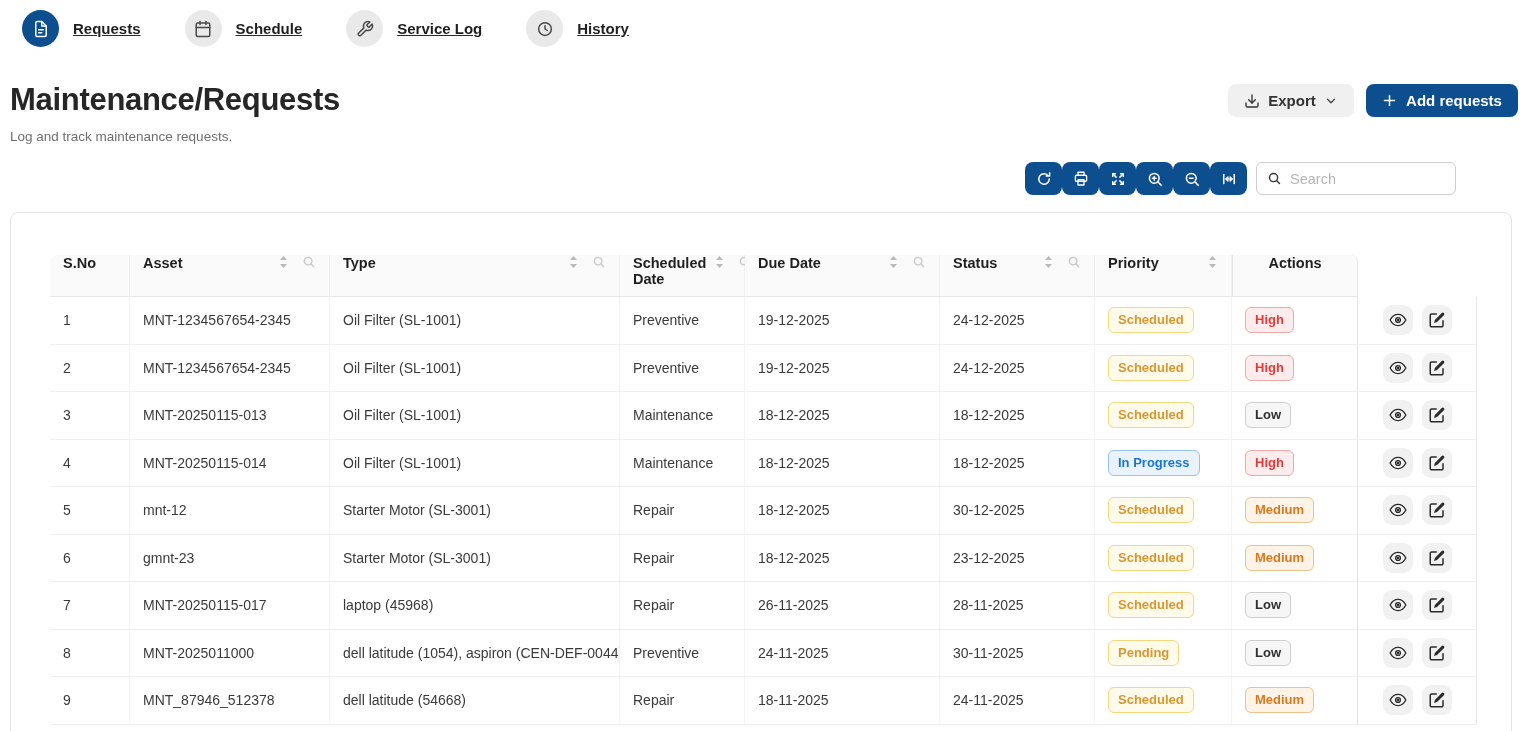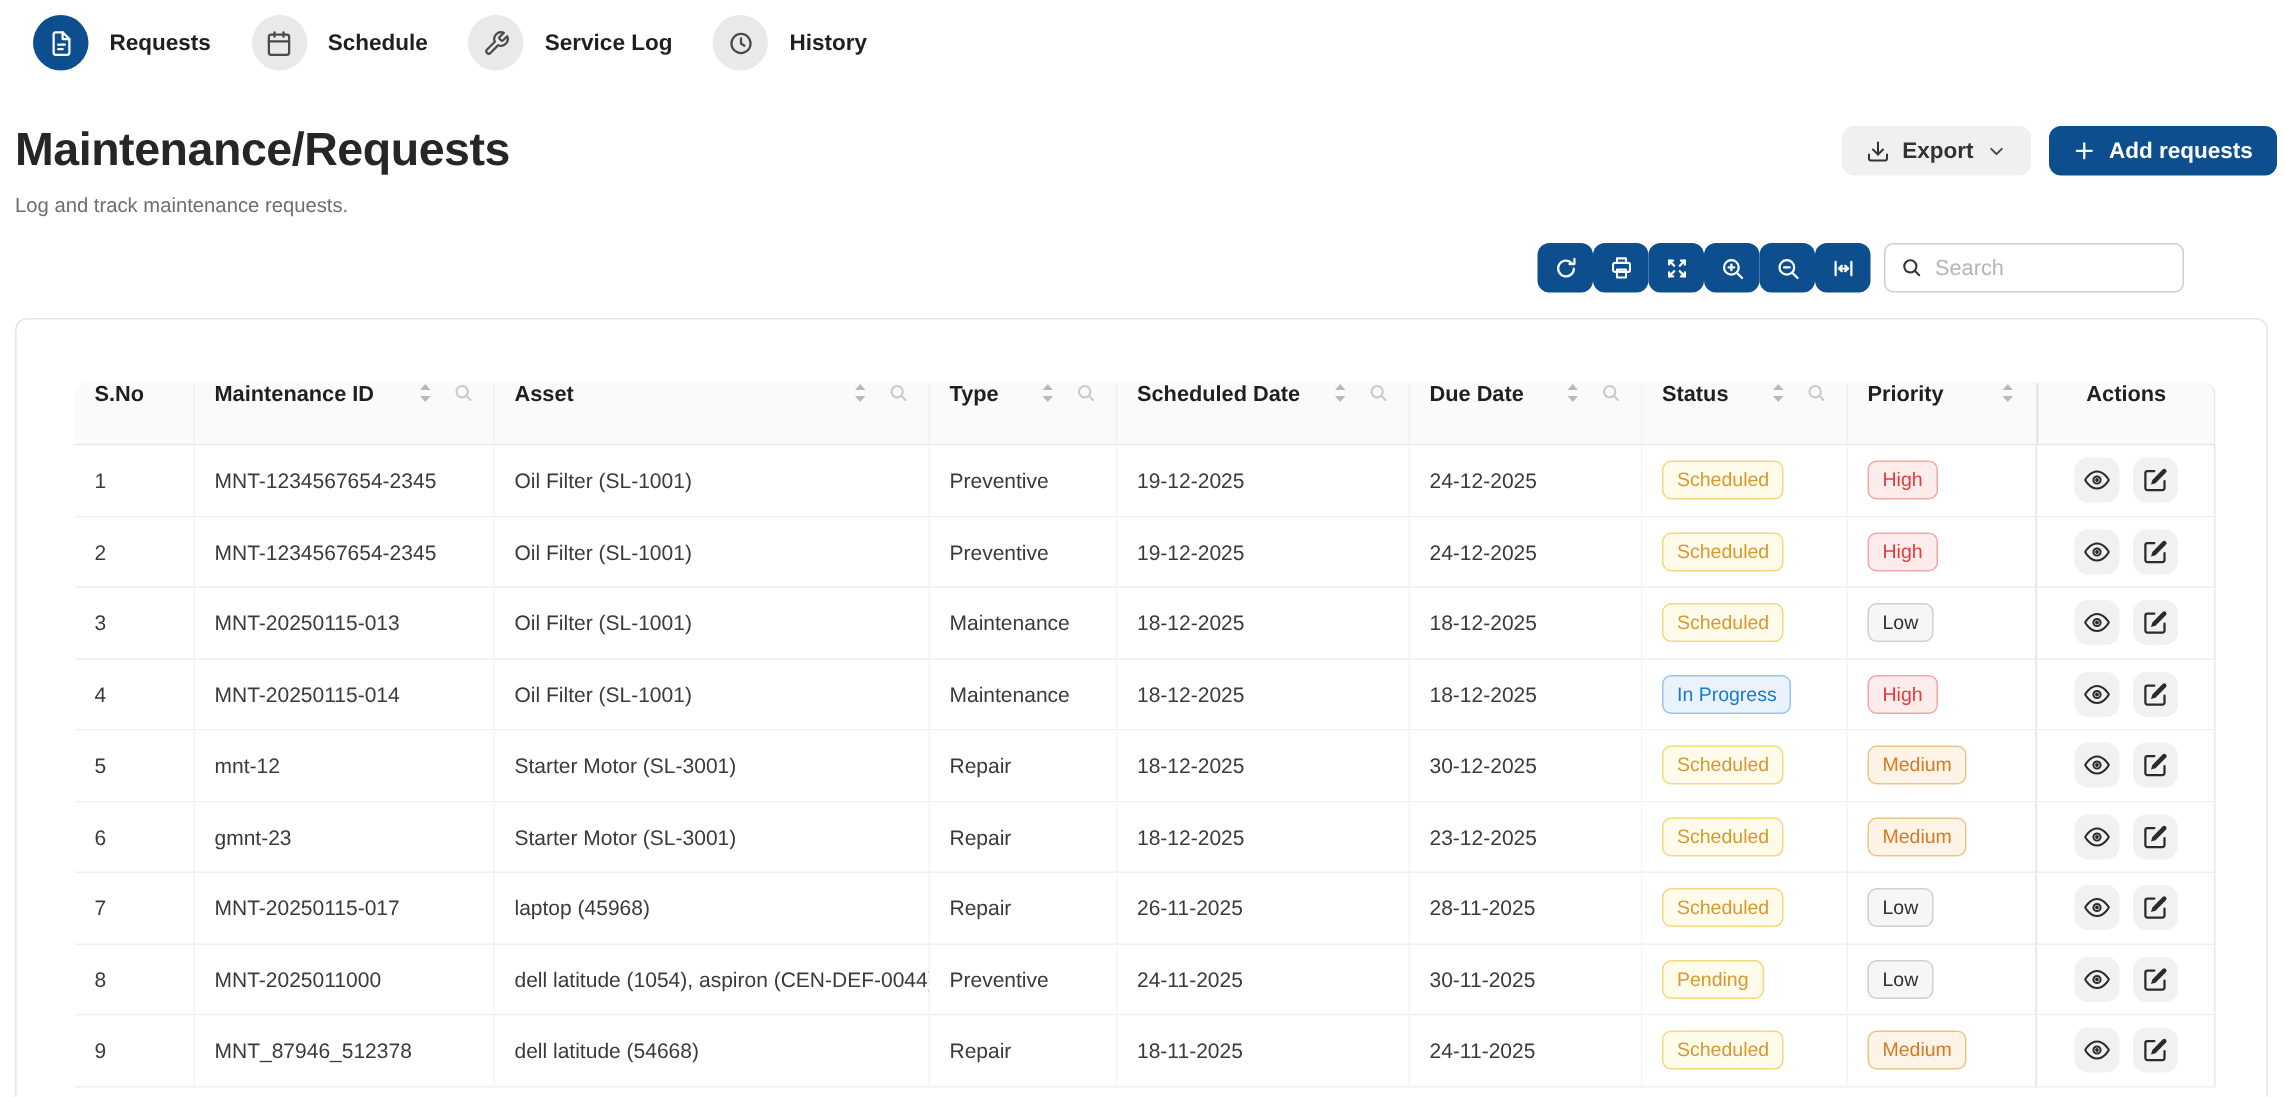--- a/index.html
+++ b/index.html
@@ -1,21 +1,21 @@
 <!DOCTYPE html>
 <html style="--accent-navy: #0d4e8f; --status-scheduled-text: #d9972f; --status-scheduled-border: #f5d77f; --status-scheduled-bg: #fffbeb; --status-inprogress-text: #1878d1; --status-inprogress-border: #94c4ef; --status-inprogress-bg: #eaf3fc; --priority-high-text: #e13c3c; --priority-high-border: #f2a7a7; --priority-high-bg: #fdecec; --priority-medium-text: #d7791f; --priority-medium-border: #eec28a; --priority-medium-bg: #fdf4e7; --priority-low-text: #2f2f2f; --priority-low-border: #cfcfcf; --priority-low-bg: #f6f6f6;"><head>
 <meta charset="utf-8">
 <style>
   * { margin:0; padding:0; box-sizing:border-box; }
   html,body { width:1523px; height:731px; overflow:hidden; background:#fff;
     font-family:"Liberation Sans", sans-serif; color:#2b2b2b; }
   .stage { position:relative; width:1523px; height:731px; }
 
   
-  .topnav { position:absolute; top:10px; left:22px; display:flex; gap:27px; align-items:flex-start; }
+  .topnav { position:absolute; top:10px; left:22px; display:flex; gap:44px; align-items:flex-start;text-decoration:underline; }
   .nav-item { display:flex; align-items:center; gap:14px; cursor:pointer; }
   .nav-circle { width:37px; height:37px; border-radius:50%; background:#e9e9e9; color:#4a4a4a;
     display:flex; align-items:center; justify-content:center; }
   .nav-item.active .nav-circle { background:var(--accent-navy,#0d4e8f); color:#fff; }
   .nav-label { font-size:15px; font-weight:700; color:#1f1f1f; }
 
   
   .page-title { position:absolute; top:82px; left:10px; font-size:31px; font-weight:700; color:#262626; letter-spacing:-0.3px; }
   .page-subtitle { position:absolute; top:129px; left:10px; font-size:13.5px; color:#6e6e6e; }
 
@@ -48,21 +48,21 @@
   .thead .th:last-child { border-top-right-radius:8px; border-right:1px solid #e7e7e7; }
   .th .hicons { margin-left:auto; display:flex; align-items:center; gap:13px; padding-left:8px; }
   .th-actions { justify-content:center; border-left:1px solid #e2e2e2; }
   .sort-ic, .hsearch-ic { display:flex; cursor:pointer; }
 
   .tbody .td { height:47.5px; display:flex; align-items:center; padding:0 13px; color:#3a3a3a;
     border-bottom:1px solid #f0f0f0; border-right:1px solid #f4f4f4; background:#fff; overflow:hidden; white-space:nowrap; }
   .tbody .c-actions { border-left:1px solid #e2e2e2; border-right:1px solid #e7e7e7; margin-left:-1px;
     justify-content:center; gap:9px; }
 
-  .badge { display:inline-block; padding:3px 9px; border-radius:6px; font-size:13px; border:1px solid; line-height:1.35; }
+  .badge { display:inline-block; padding:3px 9px; border-radius:6px; font-size:13px; border:1px solid; line-height:1.35;font-weight:bold; }
   .b-scheduled, .b-pending { color:var(--status-scheduled-text); border-color:var(--status-scheduled-border); background:var(--status-scheduled-bg); }
   .b-in-progress { color:var(--status-inprogress-text); border-color:var(--status-inprogress-border); background:var(--status-inprogress-bg); }
   .b-high { color:var(--priority-high-text); border-color:var(--priority-high-border); background:var(--priority-high-bg); }
   .b-medium { color:var(--priority-medium-text); border-color:var(--priority-medium-border); background:var(--priority-medium-bg); }
   .b-low { color:var(--priority-low-text); border-color:var(--priority-low-border); background:var(--priority-low-bg); }
 
   .act-btn { width:30px; height:30px; border:none; border-radius:9px; background:#f1f1f1; color:#2b2b2b;
     display:flex; align-items:center; justify-content:center; cursor:pointer; }
   svg { display:block; }
 </style>
@@ -204,37 +204,20 @@
   </div>
 
   <div class="card"></div>
 
   <div class="table">
     <div class="tr thead">
       <div class="th">
         <span>S.No</span>
       </div>
       <div class="th">
-        <span>Maintenance ID</span>
-        <span class="hicons">
-            <span class="sort-ic">
-              <svg width="11" height="14" viewBox="0 0 11 14">
-                <path d="M5.5 1 9 5H2z" fill="#b9b9b9"></path>
-                <path d="M5.5 13 2 9h7z" fill="#b9b9b9"></path>
-              </svg>
-            </span>
-            <span class="hsearch-ic">
-              <svg width="14" height="14" viewBox="0 0 24 24" fill="none" stroke="#c9c9c9" stroke-width="2.4" stroke-linecap="round">
-                <circle cx="10.5" cy="10.5" r="6.5"></circle>
-                <line x1="15.5" y1="15.5" x2="20" y2="20"></line>
-              </svg>
-            </span>
-          </span>
-      </div>
-      <div class="th">
         <span>Asset</span>
         <span class="hicons">
             <span class="sort-ic">
               <svg width="11" height="14" viewBox="0 0 11 14">
                 <path d="M5.5 1 9 5H2z" fill="#b9b9b9"></path>
                 <path d="M5.5 13 2 9h7z" fill="#b9b9b9"></path>
               </svg>
             </span>
             <span class="hsearch-ic">
               <svg width="14" height="14" viewBox="0 0 24 24" fill="none" stroke="#c9c9c9" stroke-width="2.4" stroke-linecap="round">

